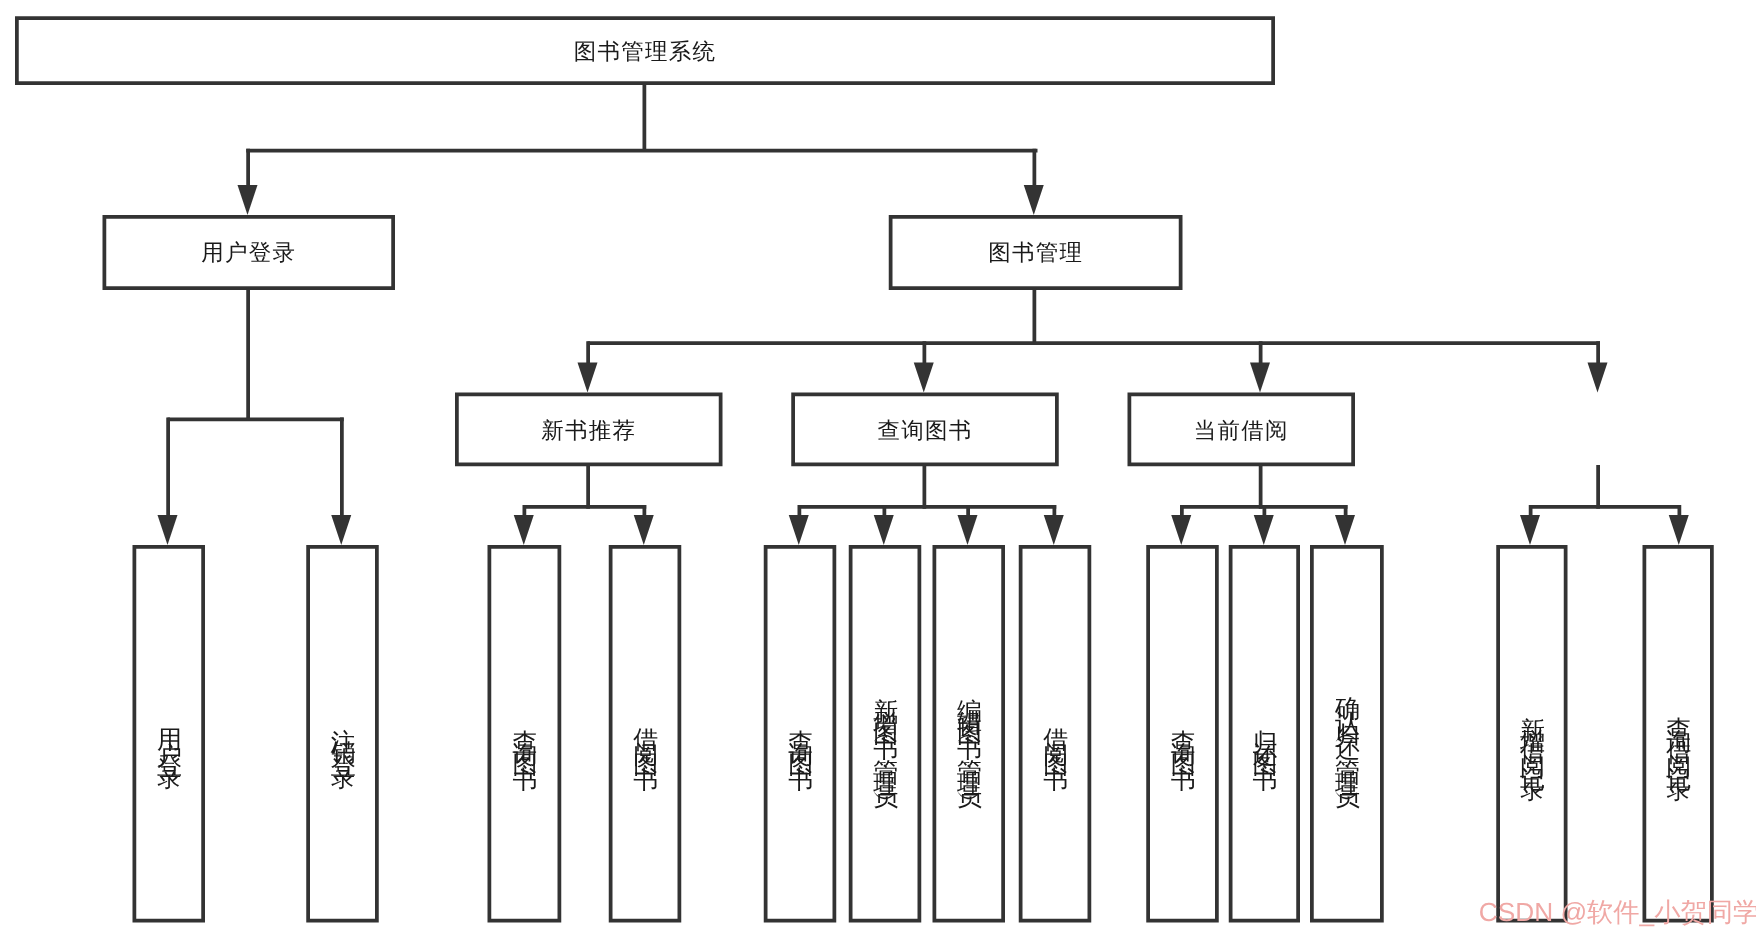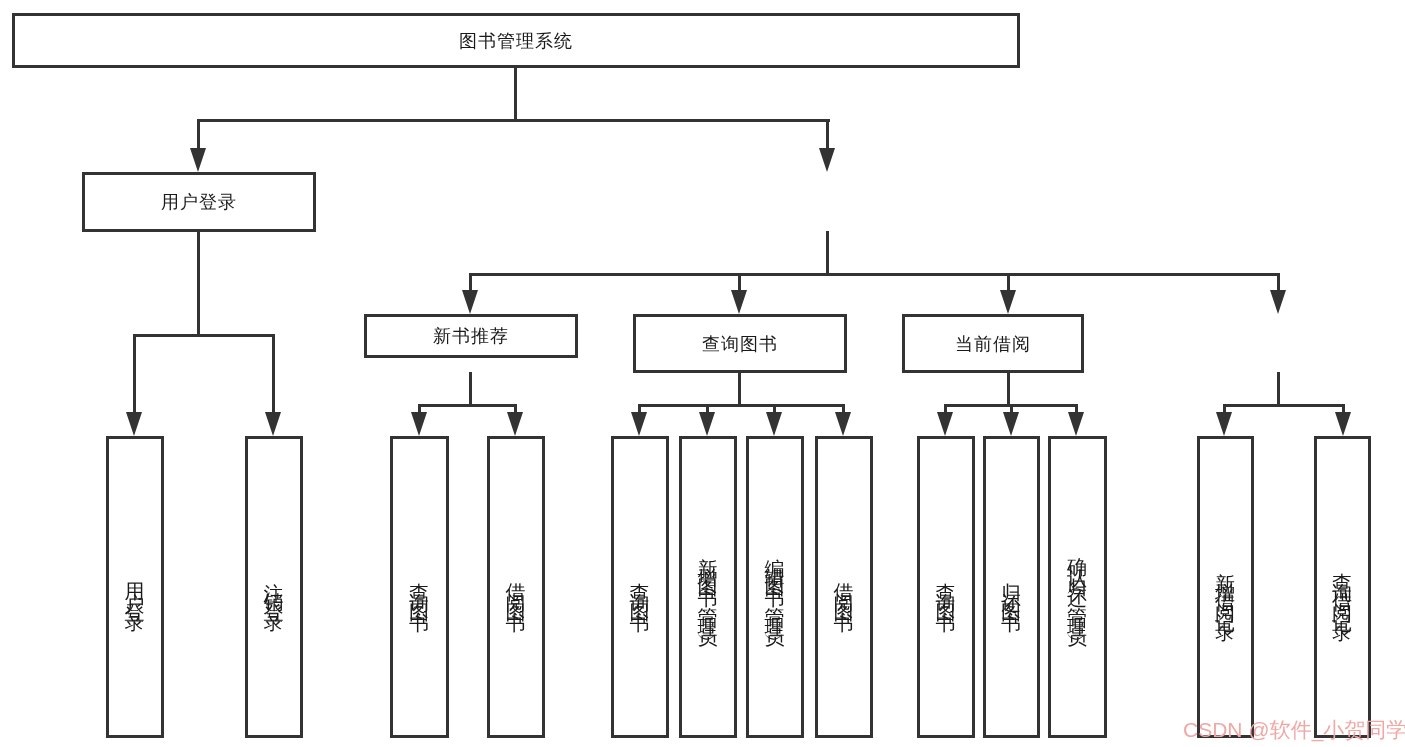--- a/index.html
+++ b/index.html
@@ -72,40 +72,41 @@
   <div class="box" style="left:12px; top:13px; width:1008px; height:55px;">图书管理系统</div>
 
   <div class="vline" style="left:514px; top:68px; height:53px;"></div>
   <div class="hline" style="left:197px; top:119px; width:633px;"></div>
   <div class="vline" style="left:197px; top:119px; height:32px;"></div>
   <div class="arrow" style="left:190px; top:148px;"></div>
   <div class="vline" style="left:826px; top:119px; height:32px;"></div>
   <div class="arrow" style="left:819px; top:148px;"></div>
 
   <div class="box" style="left:82px; top:172px; width:234px; height:60px;">用户登录</div>
+  <div class="box" style="left:711px; top:172px; width:235px; height:60px;">图书管理</div>
 
   <div class="vline" style="left:197px; top:231px; height:105px;"></div>
   <div class="hline" style="left:134px; top:334px; width:141px;"></div>
   <div class="vline" style="left:133px; top:334px; height:82px;"></div>
   <div class="arrow" style="left:126px; top:412px;"></div>
   <div class="vline" style="left:272px; top:334px; height:82px;"></div>
   <div class="arrow" style="left:265px; top:412px;"></div>
 
   <div class="vline" style="left:826px; top:231px; height:44px;"></div>
   <div class="hline" style="left:470px; top:273px; width:810px;"></div>
   <div class="vline" style="left:469px; top:273px; height:20px;"></div>
   <div class="arrow" style="left:462px; top:290px;"></div>
   <div class="vline" style="left:738px; top:273px; height:20px;"></div>
   <div class="arrow" style="left:731px; top:290px;"></div>
   <div class="vline" style="left:1007px; top:273px; height:20px;"></div>
   <div class="arrow" style="left:1000px; top:290px;"></div>
   <div class="vline" style="left:1277px; top:273px; height:20px;"></div>
   <div class="arrow" style="left:1270px; top:290px;"></div>
 
-  <div class="box" style="left:364px; top:314px; width:214px; height:44px;">新书推荐</div>
+  <div class="box" style="left:364px; top:314px; width:214px; height:59px;">新书推荐</div>
   <div class="box" style="left:633px; top:314px; width:214px; height:59px;">查询图书</div>
   <div class="box" style="left:902px; top:314px; width:182px; height:59px;">当前借阅</div>
 
   <div class="vline" style="left:469px; top:372px; height:35px;"></div>
   <div class="hline" style="left:419px; top:404px; width:98px;"></div>
   <div class="vline" style="left:418px; top:404px; height:12px;"></div>
   <div class="arrow" style="left:411px; top:412px;"></div>
   <div class="vline" style="left:514px; top:404px; height:12px;"></div>
   <div class="arrow" style="left:507px; top:412px;"></div>
 

